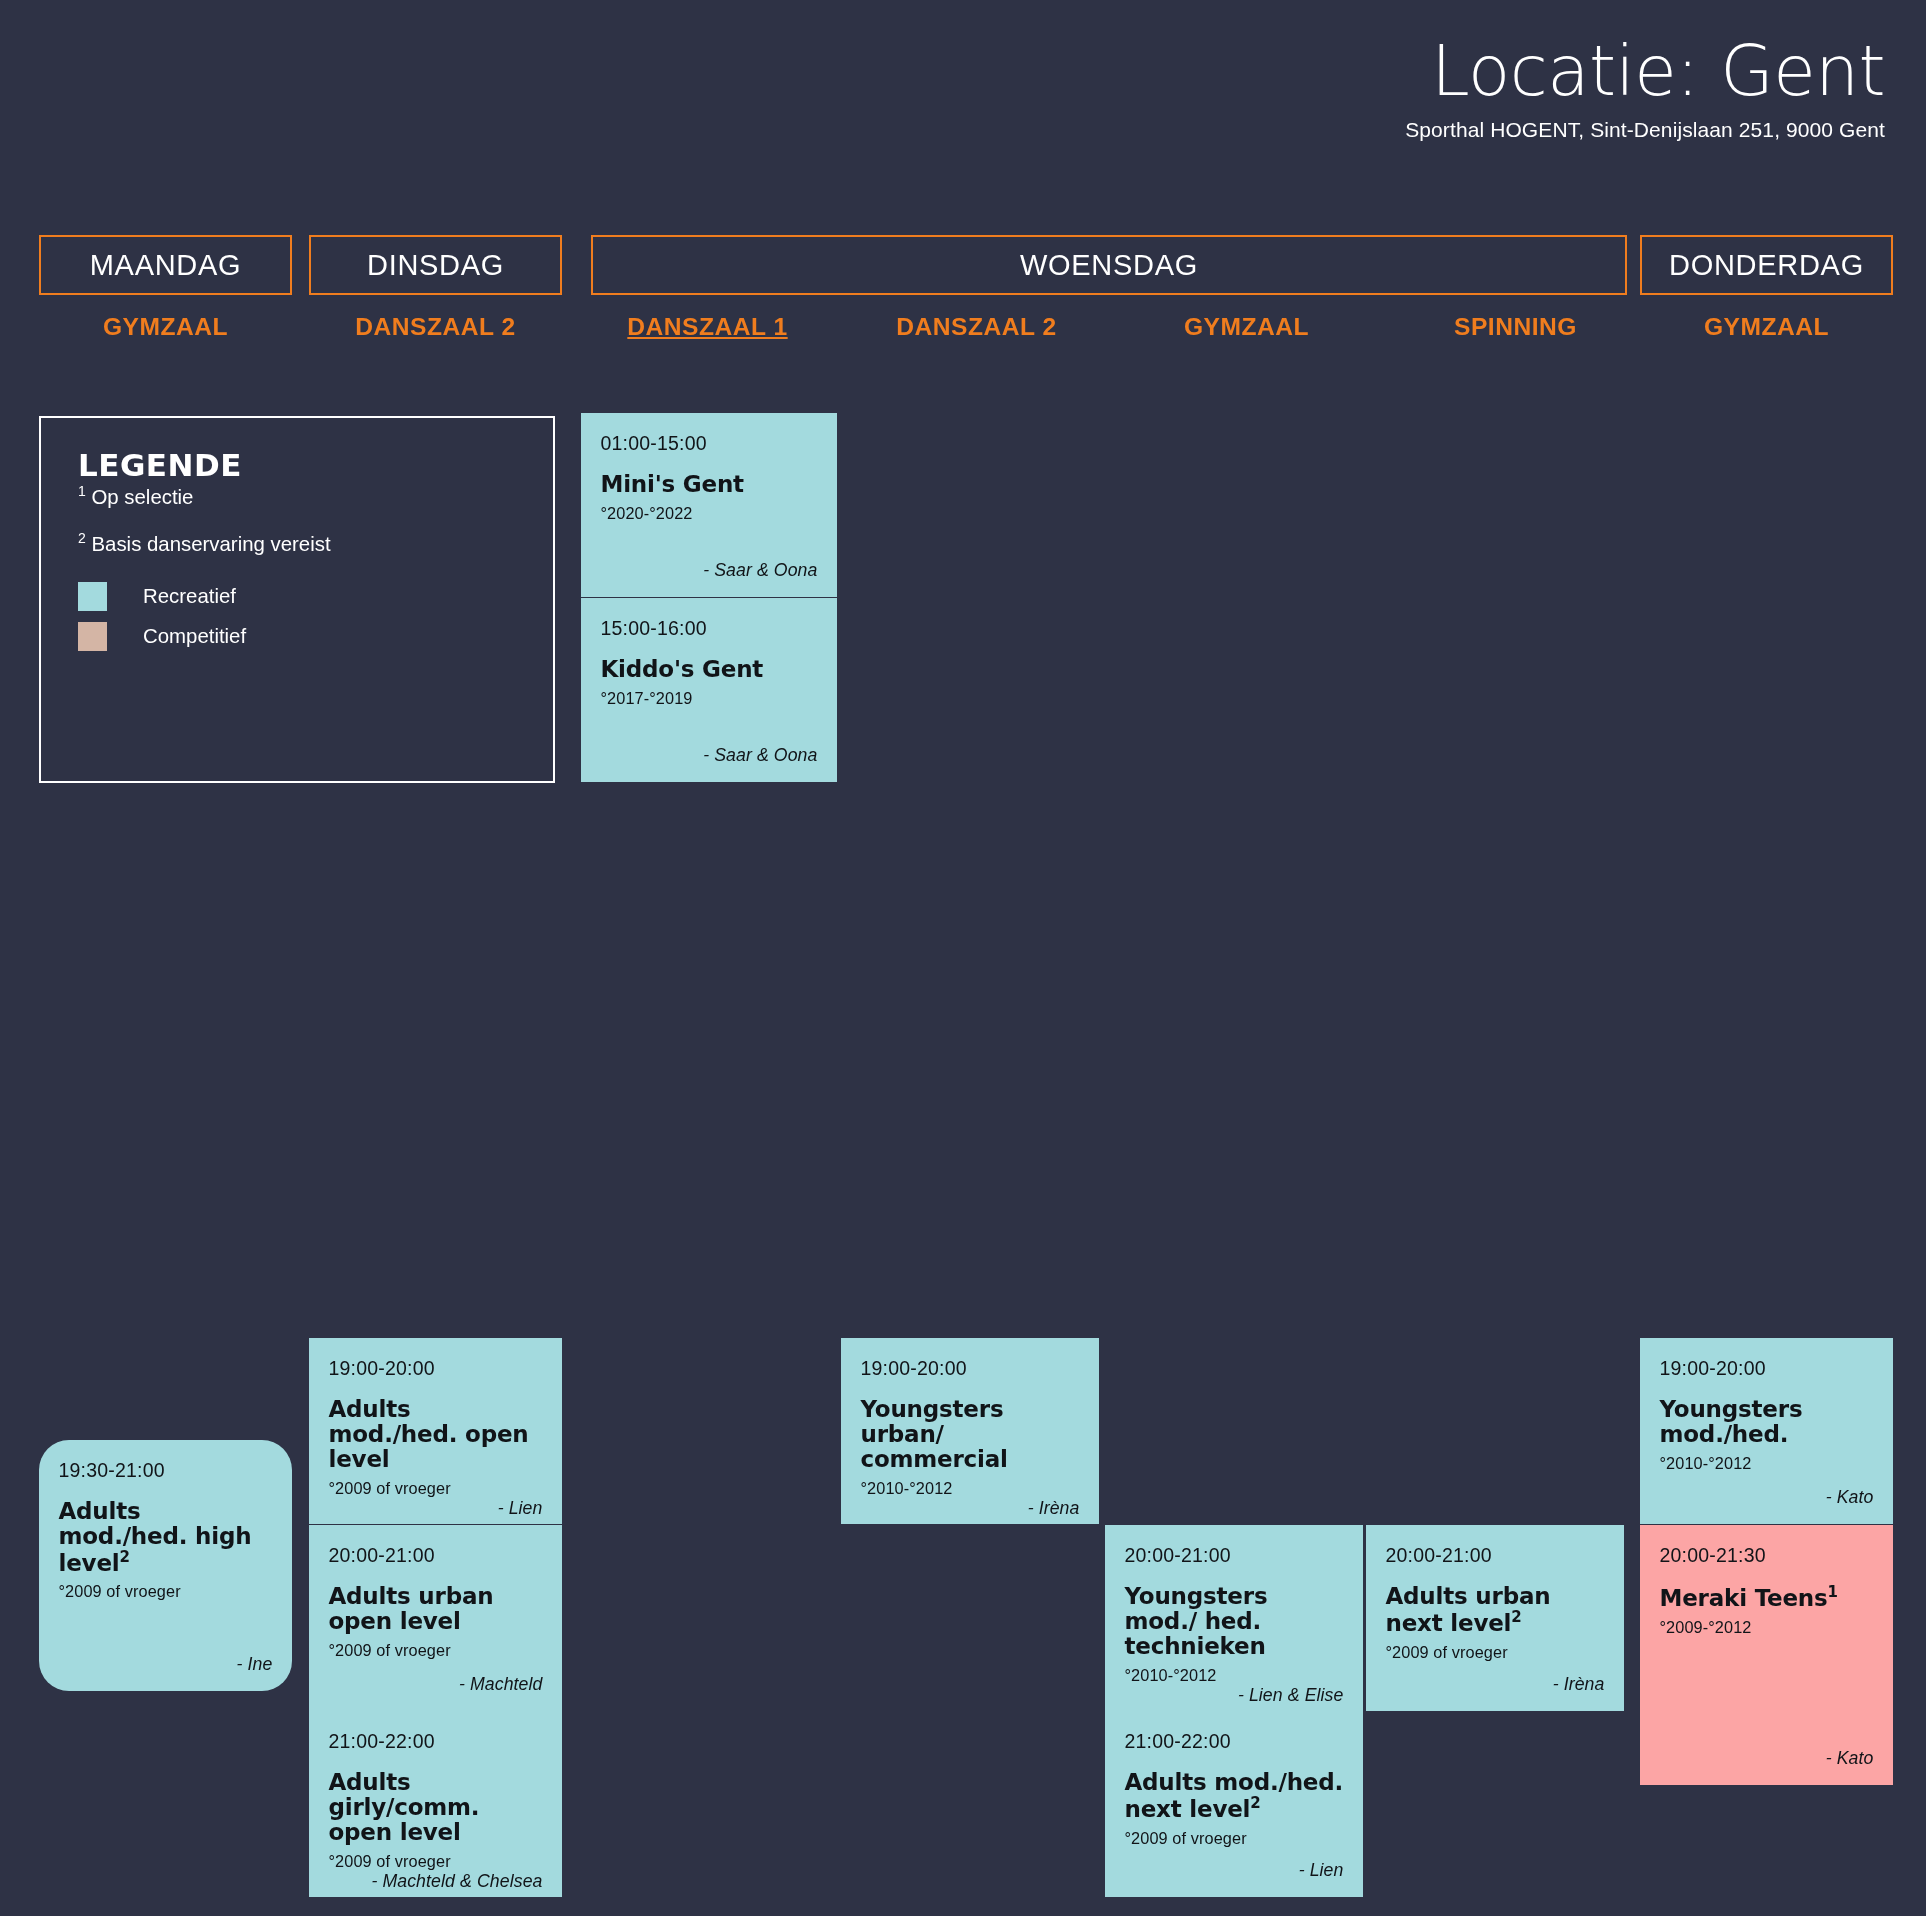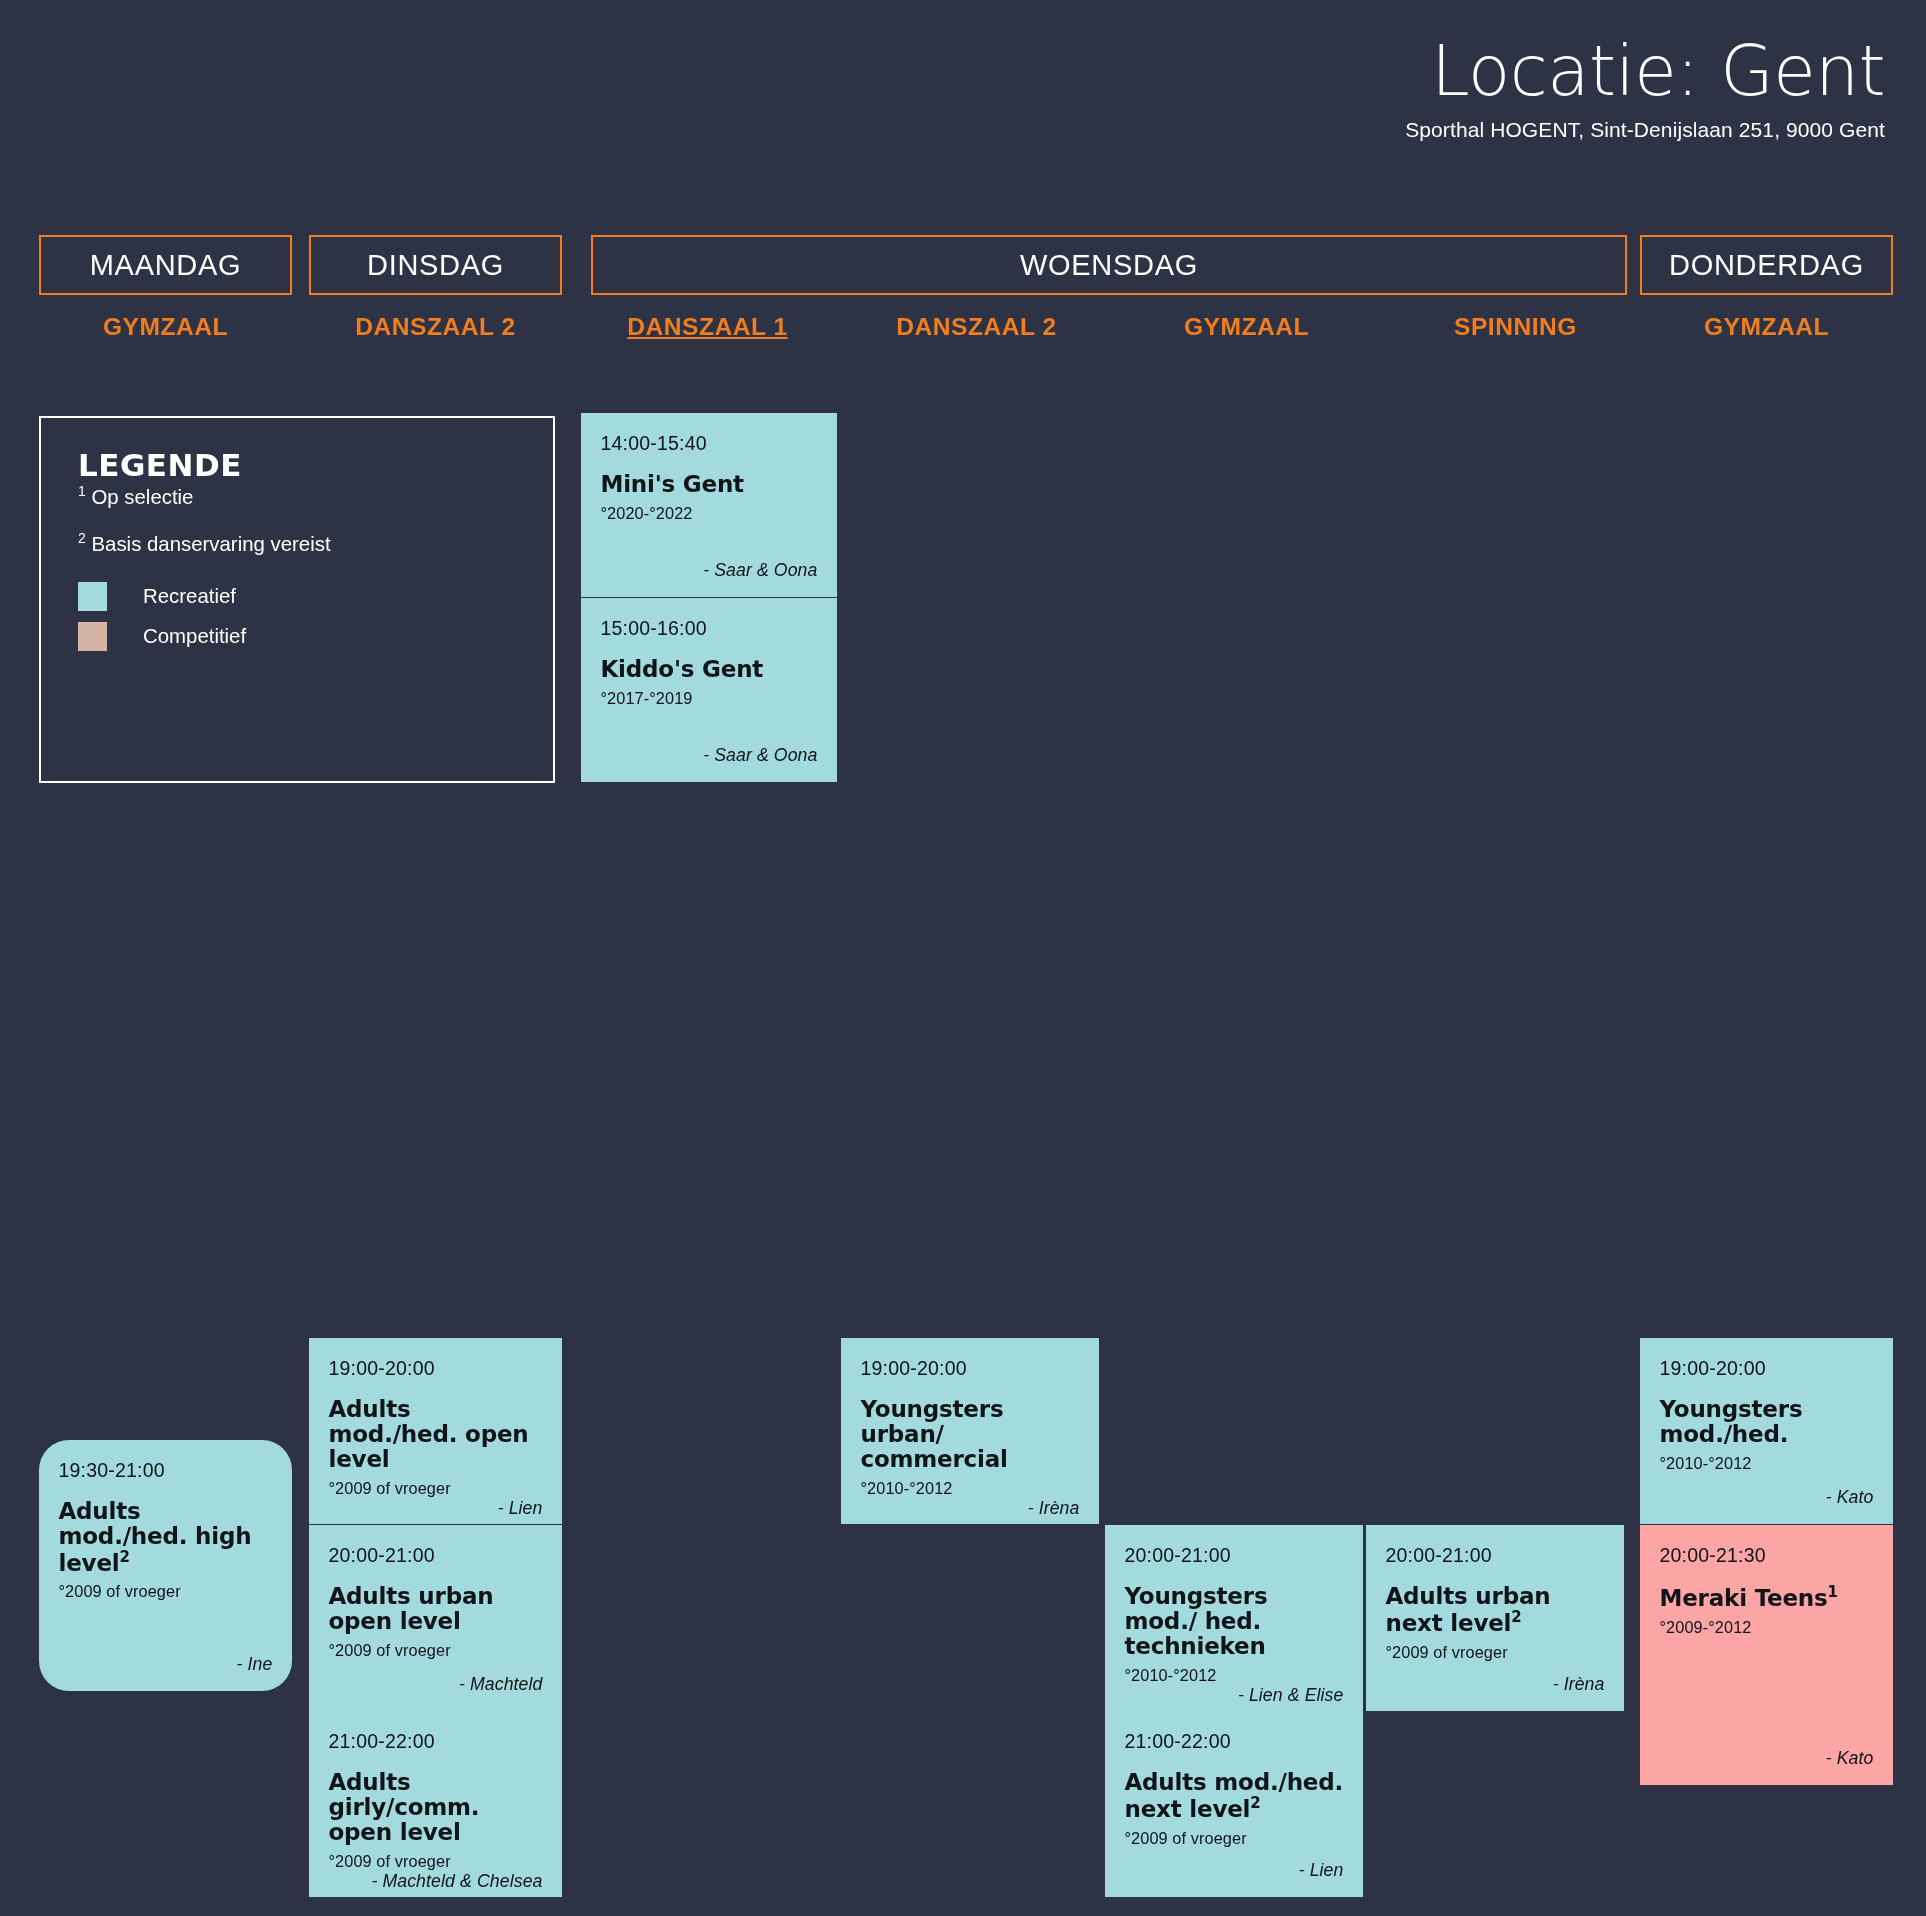--- a/index.html
+++ b/index.html
@@ -183,21 +183,21 @@
         </div>
         <div class="legend-row">
           <div class="swatch swatch-comp"></div>
           <div class="legend-label">Competitief</div>
         </div>
       </div>
   </div>
 
   <div id="cards">
       <div class="card rec" style="left: 581px; top: 413px; width: 256px; height: 184px;">
-        <div class="c-time">14:00-15:40</div>
+        <div class="c-time">01:00-15:00</div>
         <div class="c-name">Mini's Gent</div>
         <div class="c-age">°2020-°2022</div>
         <div class="c-teacher">- Saar &amp; Oona</div>
       </div>
       <div class="card rec" style="left: 581px; top: 598px; width: 256px; height: 184px;">
         <div class="c-time">15:00-16:00</div>
         <div class="c-name">Kiddo's Gent</div>
         <div class="c-age">°2017-°2019</div>
         <div class="c-teacher">- Saar &amp; Oona</div>
       </div>

